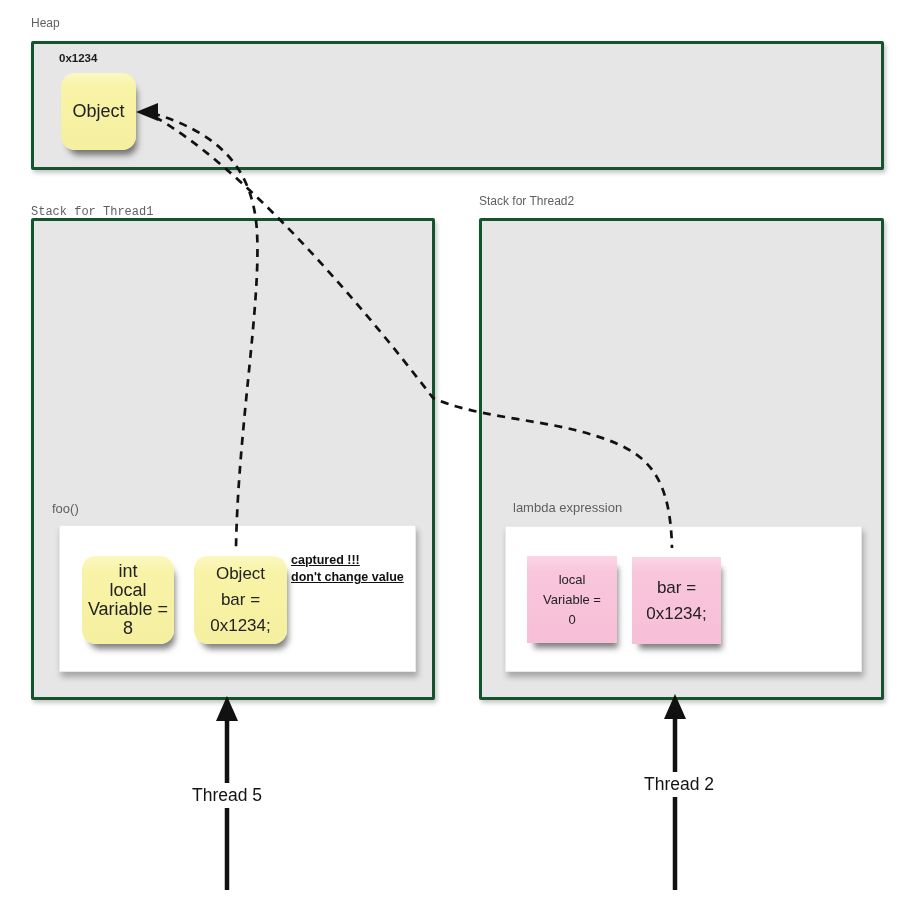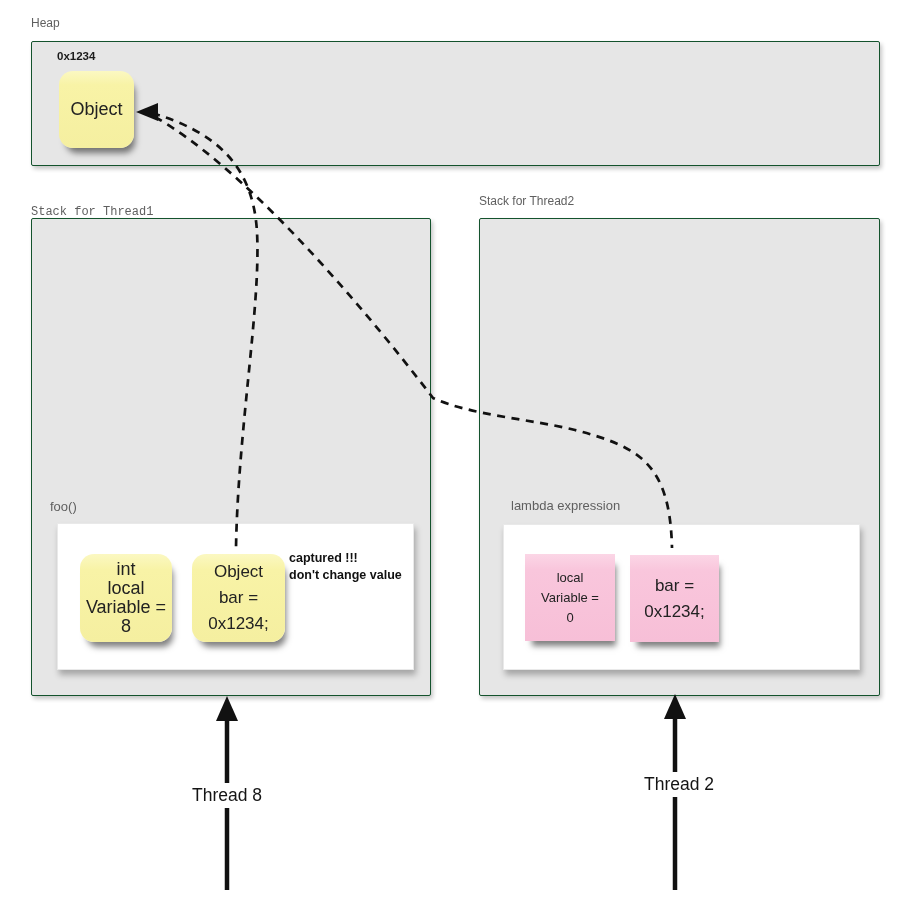--- a/index.html
+++ b/index.html
@@ -11,21 +11,21 @@
   .canvas{position:absolute;inset:0;}
 
   .section-label{
     position:absolute;color:#5f5f5f;font-size:12px;line-height:16px;
   }
   .heap-label{left:31px;top:15px;}
   .stack1-label{left:31px;top:204px;font-family:Liberation Mono, monospace;}
   .stack2-label{left:479px;top:193px;}
 
   .gray-box{
-    position:absolute;background:#e6e6e6;border:1px solid #14532d;
+    position:absolute;background:#e6e6e6;border:3px solid #14532d;
     border-radius:2px;box-shadow:2px 3px 4px rgba(0,0,0,0.22);
   }
   .heap-box{left:31px;top:41px;width:847px;height:123px;}
   .stack1-box{left:31px;top:218px;width:398px;height:476px;}
   .stack2-box{left:479px;top:218px;width:399px;height:476px;}
 
   .addr-label{
     position:absolute;left:25px;top:8px;color:#1b1b1b;
     font-size:11.5px;font-weight:bold;
   }
@@ -54,21 +54,21 @@
   .note-sm{font-size:18px;line-height:19px;}
   .note-lg{font-size:17px;line-height:26px;}
 
   .foo-note-local{left:22px;top:30px;width:92px;height:88px;}
   .foo-note-bar{left:134px;top:30px;width:93px;height:88px;}
   .lambda-note-local{left:21px;top:29px;width:90px;height:87px;font-size:13px;line-height:20px;}
   .lambda-note-bar{left:126px;top:30px;width:89px;height:87px;}
 
   .annotation{
     position:absolute;left:231px;top:26px;color:#111;
-    font-size:12.5px;font-weight:bold;line-height:17px;white-space:nowrap;
+    font-size:12.5px;font-weight:bold;line-height:17px;white-space:nowrap;text-decoration:underline;
   }
 
   .overlay-svg{position:absolute;left:0;top:0;z-index:5;pointer-events:none;}
 
   .thread-label{
     position:absolute;z-index:6;transform:translateX(-50%);
     background:#ffffff;color:#141414;font-size:17.5px;line-height:25px;
     padding:0 5px;white-space:nowrap;
   }
   .thread1-label{left:227px;top:783px;}
@@ -140,16 +140,16 @@
 
     <polygon points="136,112 158,103 158,121" fill="#111111"></polygon>
 
     <line x1="227" y1="719" x2="227" y2="890" stroke="#111111" stroke-width="4.5"></line>
     <polygon points="227,696 216,721 238,721" fill="#111111"></polygon>
 
     <line x1="675" y1="717" x2="675" y2="890" stroke="#111111" stroke-width="4.5"></line>
     <polygon points="675,694 664,719 686,719" fill="#111111"></polygon>
   </svg>
 
-  <div class="thread-label thread1-label">Thread 8</div>
+  <div class="thread-label thread1-label">Thread 5</div>
   <div class="thread-label thread2-label">Thread 2</div>
 
 </div>
 
 </body></html>

